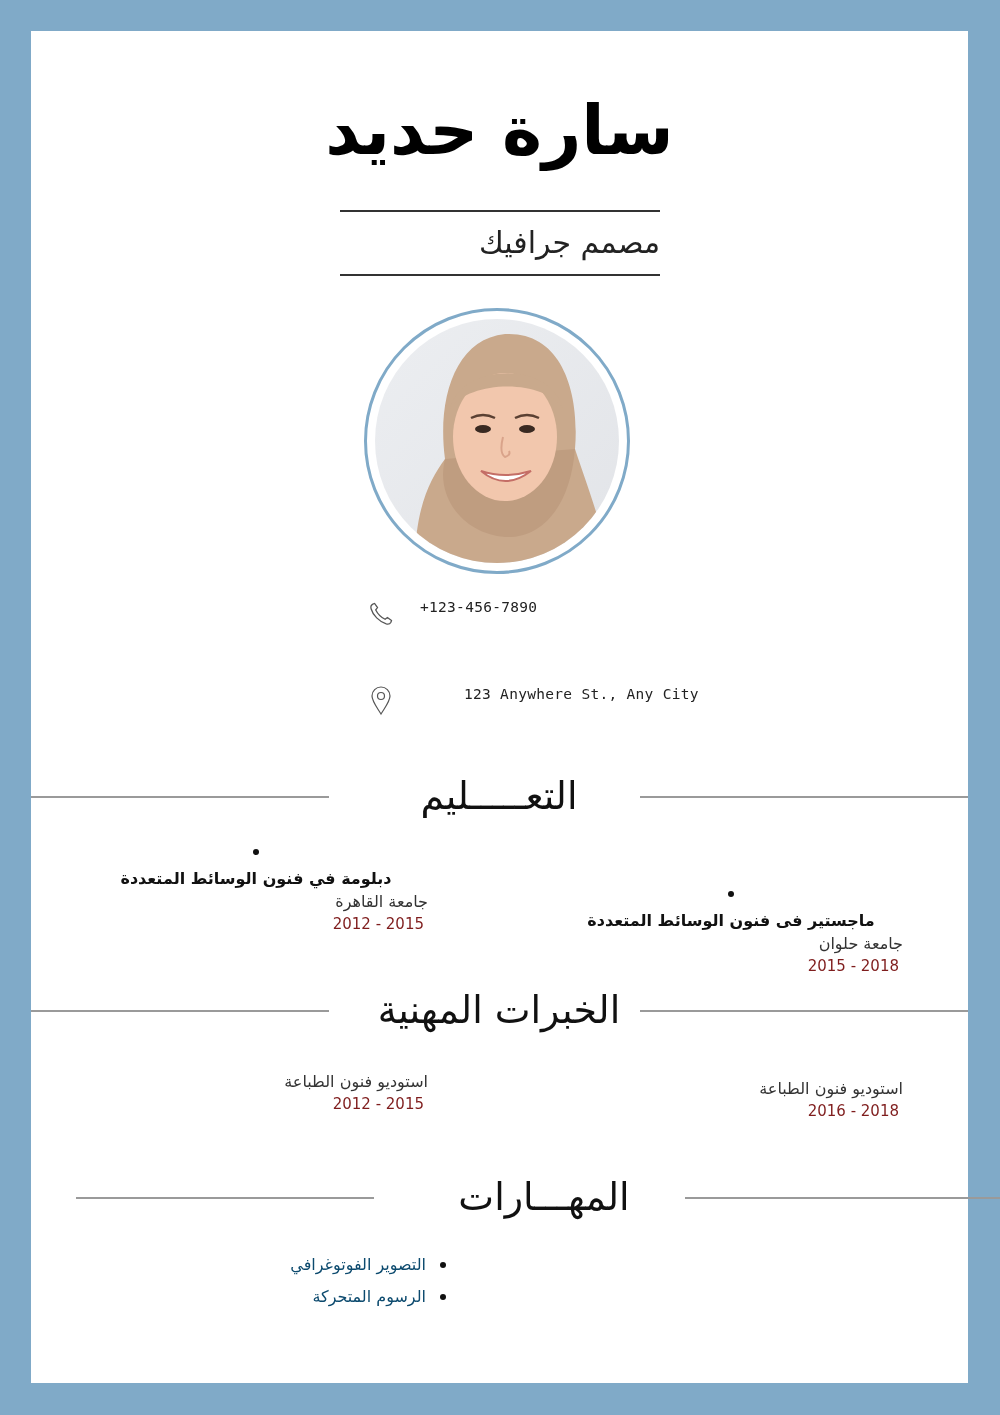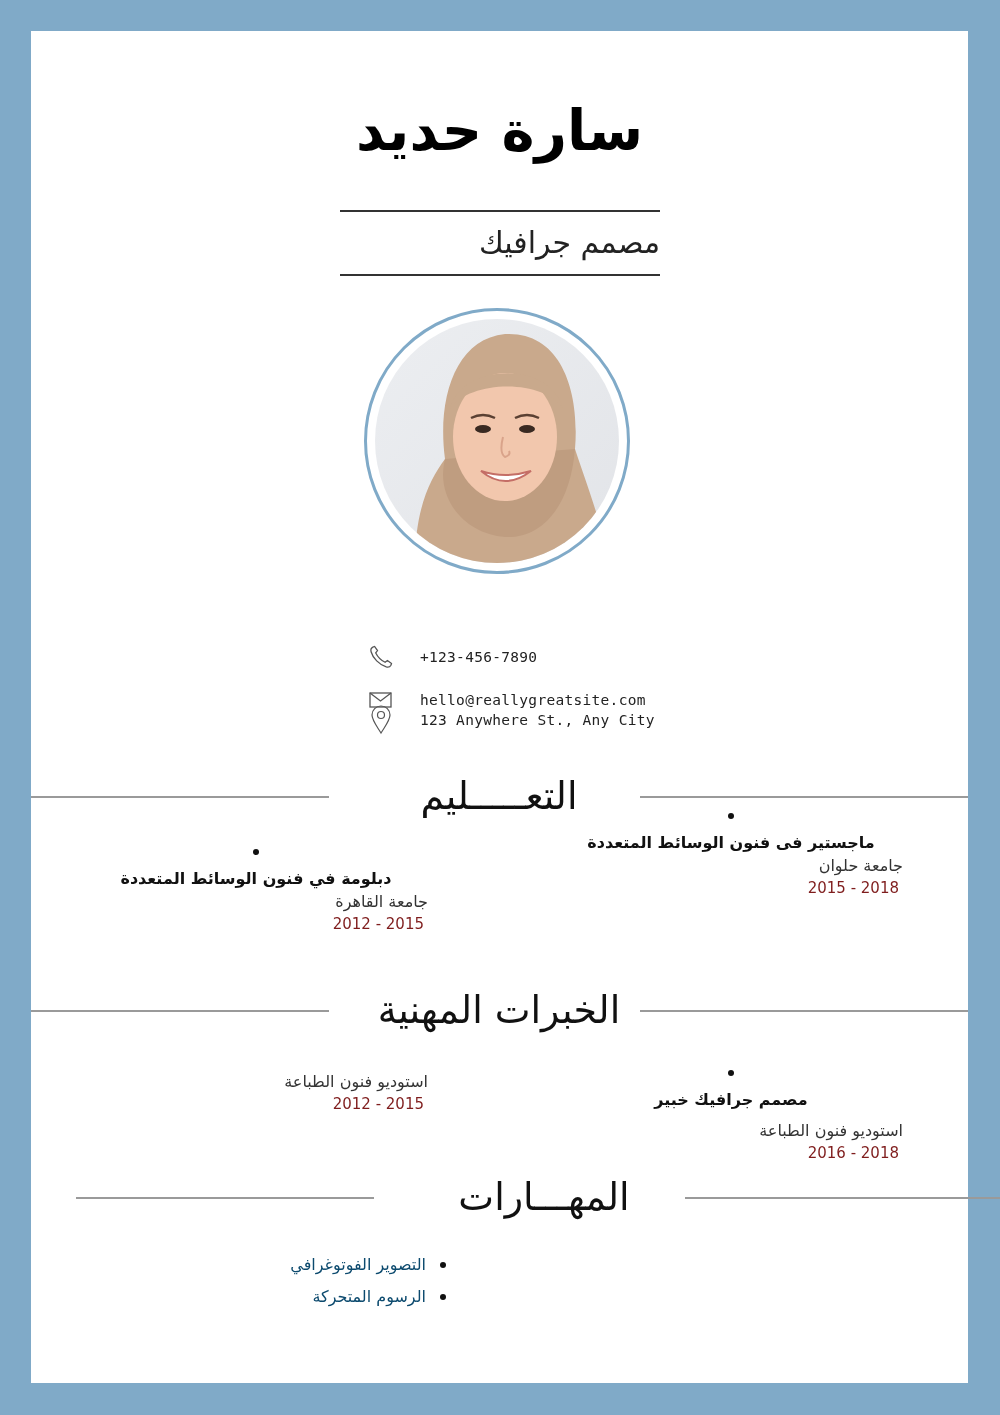--- a/index.html
+++ b/index.html
@@ -14,21 +14,21 @@
     .page {
       position: absolute;
       left: 31px; top: 31px;
       width: 937px; height: 1352px;
       background: #ffffff;
     }
     .abs { position: absolute; }
     .name {
       left: 0; width: 937px; top: 50px;
       text-align: center;
-      font-size: 56px; font-weight: bold;
+      font-size: 68px; font-weight: bold;
       line-height: 100px;
       color: #000;
       direction: rtl;
     }
     .hline { height: 1.5px; background: #333; }
     .title {
       left: 309px; width: 320px; top: 190px;
       text-align: right;
       font-size: 30px; line-height: 44px;
       color: #222;
@@ -42,21 +42,21 @@
       box-sizing: border-box;
       background: #fff;
     }
     .photo {
       position: absolute;
       left: 8px; top: 8px; width: 244px; height: 244px;
       border-radius: 50%;
       overflow: hidden;
       background: linear-gradient(135deg, #eceef1 0%, #e2e4e8 100%);
     }
-    .contact-row { left: 332px; height: 30px; display: flex; align-items: center; margin-top: 43px; }
+    .contact-row { left: 332px; height: 30px; display: flex; align-items: flex-start; }
     .contact-icon { width: 36px; height: 30px; display:flex; align-items:center; justify-content:center; }
     .contact-text {
       margin-left: 21px;
       font-family: "DejaVu Sans Mono", monospace;
       font-size: 14.5px;
       color: #222;
       letter-spacing: 0.3px;
     }
     .section-head {
       left: 0; width: 937px; height: 60px; padding-left: 44px;
@@ -125,46 +125,37 @@
   </div>
 
   <div class="abs contact-row" style="top:568px;">
     <span class="contact-icon">
       <svg width="28" height="28" viewBox="0 0 24 24">
           <path d="M5 3.5 C 4 4, 3 5.5, 3.5 7.5 C 5 13, 10.5 18.5, 16.5 20.5 C 18.5 21, 20 20, 20.5 19 L 21 17.5 L 17.5 15 L 15.5 16.5 C 12.5 15, 9 11.5, 7.5 8.5 L 9 6.5 L 6.5 3 Z" fill="none" stroke="#555" stroke-width="1.1"></path>
         </svg>
     </span>
     <span class="contact-text">+123-456-7890</span>
   </div>
-  <div class="abs contact-row" style="top:611px;">
-    <span class="contact-icon">
-      <svg width="26" height="20" viewBox="0 0 26 20">
-          <rect x="2" y="3" width="21" height="14" fill="none" stroke="#555" stroke-width="1.3"></rect>
-          <path d="M2 3 L12.5 11 L23 3" fill="none" stroke="#555" stroke-width="1.3"></path>
-        </svg>
-    </span>
-    <span class="contact-text">hello@reallygreatsite.com</span>
-  </div>
-  <div class="abs contact-row" style="top:631px;">
+  <div class="abs contact-row" style="top:655px;gap:44px;">
     <span class="contact-icon">
       <svg width="22" height="30" viewBox="0 0 22 30">
           <path d="M11 28 C 6 20, 2 15, 2 10 A 9 9 0 0 1 20 10 C 20 15, 16 20, 11 28 Z" fill="none" stroke="#555" stroke-width="1.2"></path>
           <circle cx="11" cy="10" r="3.5" fill="none" stroke="#555" stroke-width="1.2"></circle>
         </svg>
     </span>
     <span class="contact-text">123 Anywhere St., Any City</span>
   </div>
 
   <div class="abs section-head" style="top:735px;">
     <div class="section-line" style="left:0; width:298px;"></div>
     <div class="section-title">التعـــــليم</div>
     <div class="section-line" style="left:609px; width:328px;"></div>
   </div>
 
-  <div class="abs col" style="right:47px; top:782px; width:380px;">
+  <div class="abs col" style="right:47px; top:860px; width:380px;">
     <div class="item-title">
         <span class="bullet"></span>
         <span>ماجستير فى فنون الوسائط المتعددة</span>
       </div>
     <div class="item-sub">جامعة حلوان</div>
     <div class="item-years">2015 - 2018</div>
   </div>
   <div class="abs col" style="right:522px; top:818px; width:380px;">
     <div class="item-title">
         <span class="bullet"></span>
@@ -174,24 +165,20 @@
     <div class="item-years">2012 - 2015</div>
   </div>
 
   <div class="abs section-head" style="top:949px;">
     <div class="section-line" style="left:0; width:298px;"></div>
     <div class="section-title">الخبرات المهنية</div>
     <div class="section-line" style="left:609px; width:328px;"></div>
   </div>
 
   <div class="abs col" style="right:47px; top:1039px; width:380px;">
-    <div class="item-title">
-        <span class="bullet"></span>
-        <span>مصمم جرافيك خبير</span>
-      </div>
     <div class="item-sub" style="margin-top:8px;">استوديو فنون الطباعة</div>
     <div class="item-years">2016 - 2018</div>
   </div>
   <div class="abs col" style="right:522px; top:1034px; width:380px;">
     <div class="item-sub" style="margin-top:6px;">استوديو فنون الطباعة</div>
     <div class="item-years">2012 - 2015</div>
   </div>
 
   <div class="abs section-head" style="top:1136px;margin-left:45px;">
     <div class="section-line" style="left:0; width:298px;"></div>

